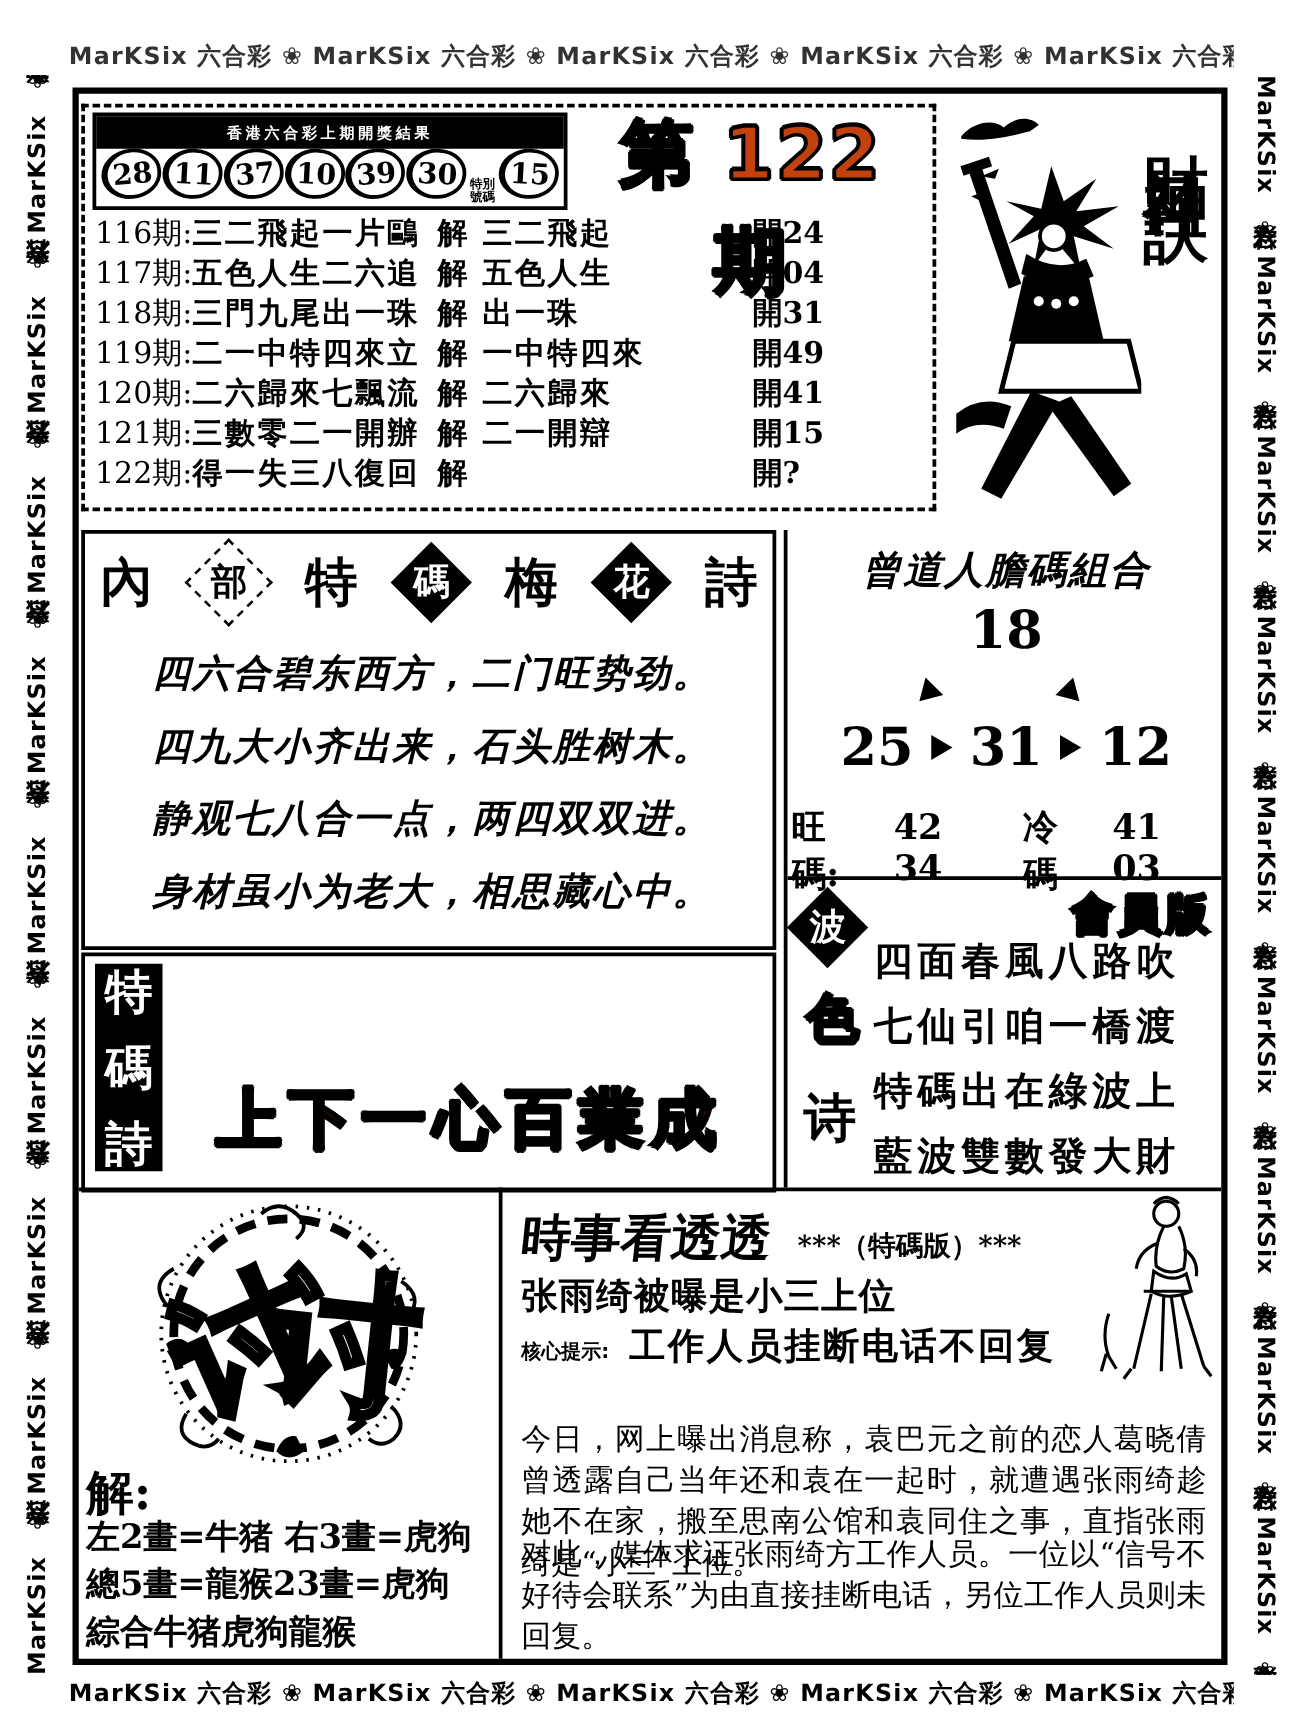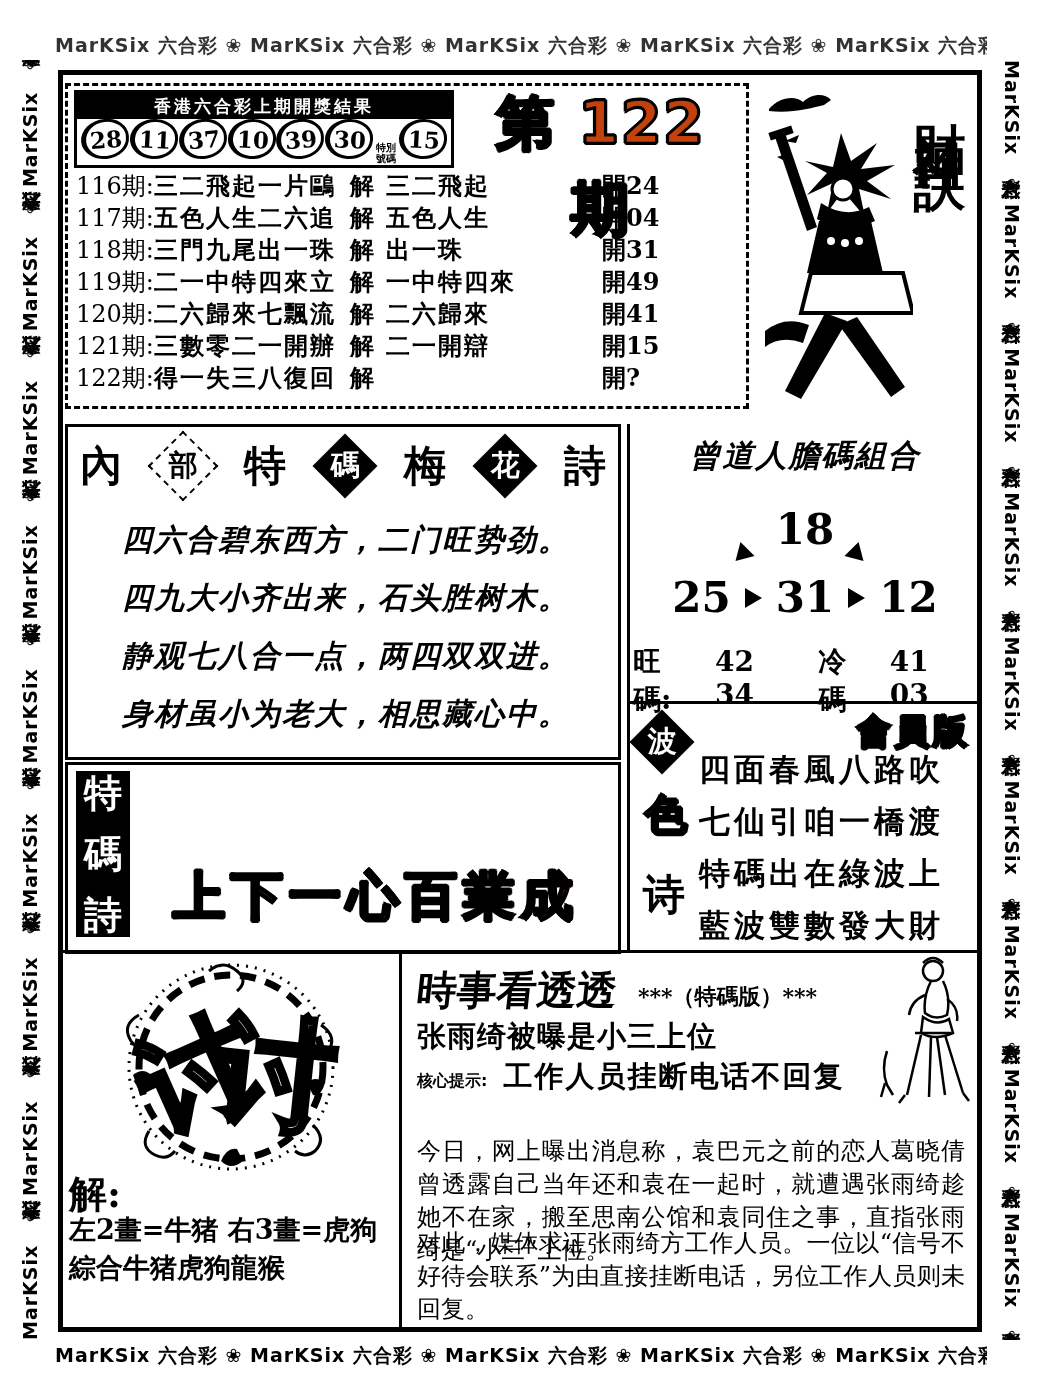--- a/index.html
+++ b/index.html
@@ -11,21 +11,21 @@
          font-size:19px;letter-spacing:1px;white-space:nowrap;overflow:hidden;color:#000;}
   .strip.h{left:55px;width:932px;height:26px;line-height:26px;}
   .strip.v{top:60px;height:1280px;width:28px;writing-mode:vertical-rl;line-height:28px;}
   
   #frame{position:absolute;left:58px;top:70px;width:914px;height:1252px;border:5px solid #000;}
   .solidbox{border:3px solid #000;position:absolute;}
   .dashbox{border:3px dashed #000;position:absolute;}
   .divider{position:absolute;background:#000;}
   
   .titlebar{height:26px;line-height:26px;background:#000;color:#fff;text-align:center;
-            font-family:"DejaVu Sans",sans-serif;font-weight:bold;font-size:17px;letter-spacing:3px;}
+            font-family:"DejaVu Sans",sans-serif;font-weight:bold;font-size:12px;letter-spacing:3px;}
   .numrow{height:40px;display:flex;align-items:center;justify-content:space-between;padding:0 4px;}
   .ball{width:40px;height:34px;display:flex;align-items:center;justify-content:center;
         border:3px solid #000;border-left-width:5px;border-radius:52% 46% 50% 48%;
         font-weight:bold;font-size:23px;font-family:"DejaVu Serif",serif;}
   .ball:nth-child(odd){transform:rotate(-5deg);}
   .ball:nth-child(even){transform:rotate(3deg);}
   .speclab{width:24px;font-size:10px;line-height:11px;text-align:center;font-weight:bold;
            font-family:"DejaVu Sans",sans-serif;margin-top:28px;}
   .outline{color:#c2410c;-webkit-text-stroke:2.5px #000;
            text-shadow:2px 0 0 #000,-2px 0 0 #000,0 2px 0 #000,0 -2px 0 #000;}
@@ -181,21 +181,21 @@
         <div class="plumline">四九大小齐出来，石头胜树木。</div>
         <div class="plumline">静观七八合一点，两四双双进。</div>
         <div class="plumline">身材虽小为老大，相思藏心中。</div>
       </div>
     </div>
 
     <div class="divider" style="left:564px;top:349px;width:3px;height:526px;"></div>
 
     <div class="abs" style="left:570px;top:352px;width:344px;height:272px;">
       <div class="danhead" style="margin-top:8px;">曾道人膽碼組合</div>
-      <div class="big18" style="margin-top:28px;">18</div>
+      <div class="big18" style="margin-top:2px;">18</div>
       <span class="tri-r abs" style="left:100px;top:118px;transform:rotate(135deg);"></span>
       <span class="tri-r abs" style="left:216px;top:118px;transform:rotate(45deg);"></span>
       <div class="danrow abs" style="left:0;top:146px;width:344px;">
         <span>25</span>
         <span class="tri-r"></span>
         <span>31</span>
         <span class="tri-r"></span>
         <span>12</span>
       </div>
       <div class="hotcold abs" style="left:0;top:216px;width:344px;">
@@ -250,20 +250,21 @@
         <g transform="rotate(-24 110 120)">
           <text x="52" y="158" font-size="112" font-weight="bold" fill="#fff" stroke="#000" stroke-width="5" font-family="DejaVu Sans, sans-serif">讨</text>
         </g>
         <g transform="rotate(6 180 110)">
           <text x="128" y="160" font-size="120" font-weight="bold" fill="#fff" stroke="#000" stroke-width="5" font-family="DejaVu Sans, sans-serif">讨</text>
         </g>
       </svg>
       <div class="abs jielab" style="left:6px;top:214px;">解:</div>
       <div class="abs" style="left:6px;top:256px;">
         <div class="jieline">左2畫=牛猪 右3畫=虎狗</div>
+        <div class="jieline">總5畫=龍猴23畫=虎狗</div>
         <div class="jieline">綜合牛猪虎狗龍猴</div>
       </div>
     </div>
 
     <div class="abs" style="left:342px;top:880px;width:572px;height:372px;">
       <div class="abs" style="left:12px;top:8px;white-space:nowrap;">
         <span class="newstitle">時事看透透</span>
         <span class="newsedition">***（特碼版）***</span>
       </div>
       <svg class="abs" style="right:2px;top:0;" width="104" height="152" viewBox="0 0 104 152" fill="none" stroke="#000" stroke-width="2.5">

